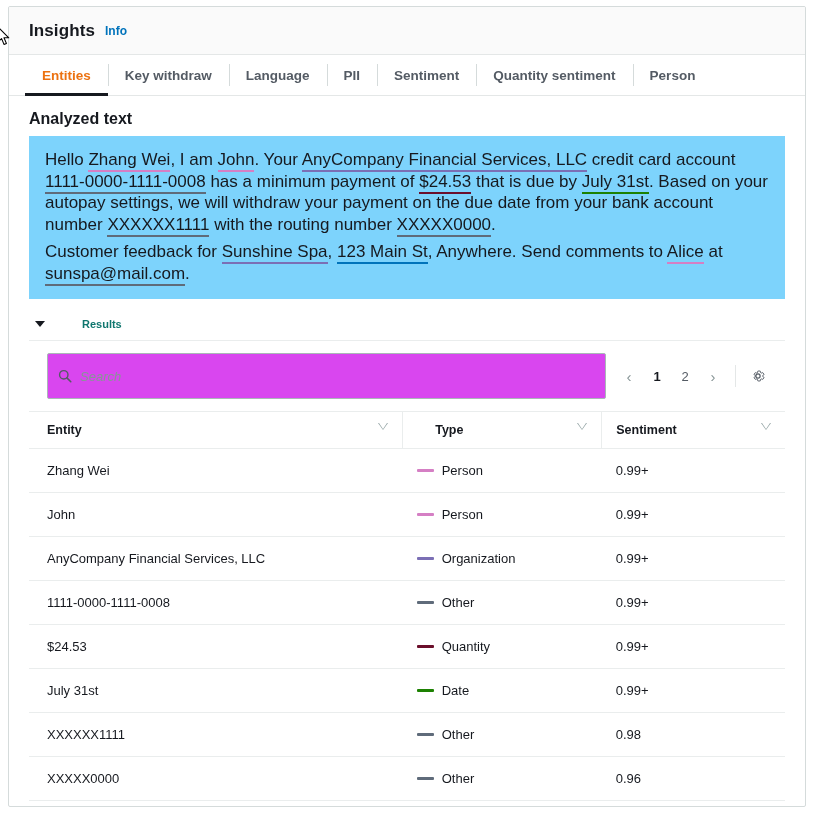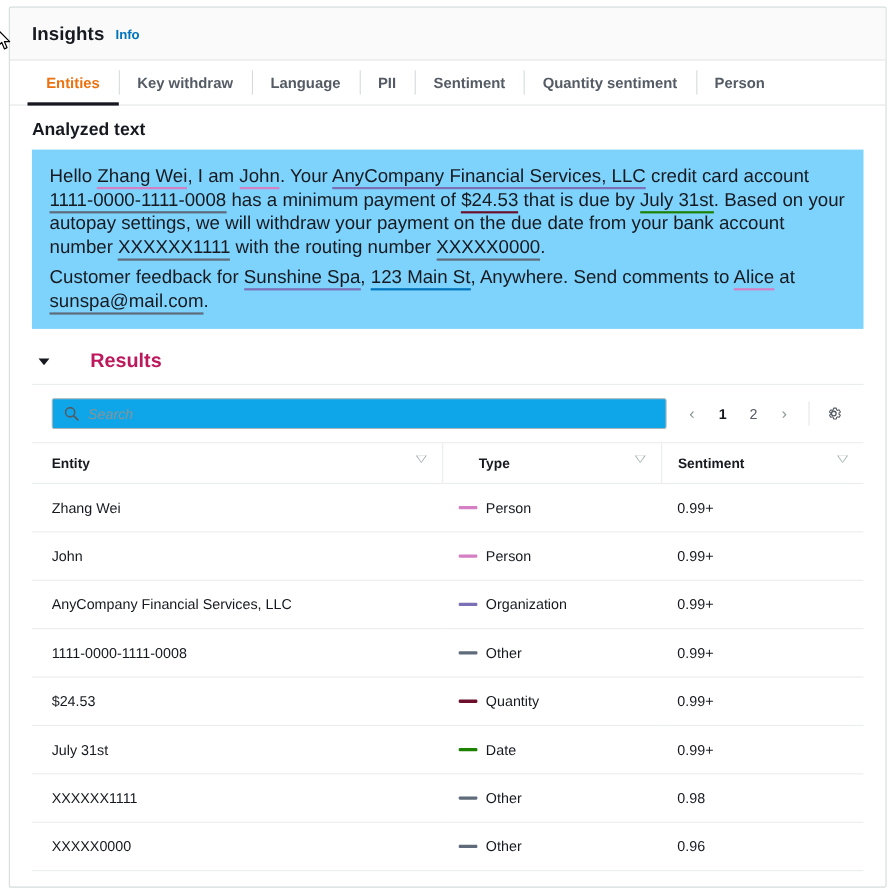--- a/index.html
+++ b/index.html
@@ -103,36 +103,36 @@
     margin: 19px 0 10px 6px;
   }
   .caret-down {
     width: 0; height: 0;
     border-left: 5px solid transparent;
     border-right: 5px solid transparent;
     border-top: 6px solid #16191f;
     margin-right: 9px;
     cursor: pointer;
   }
-  .results-title { font-size: 18px; font-weight: bold; color: #be185d; padding-left: 28px; }
+  .results-title { font-size: 11px; font-weight: bold; color: #0f766e; padding-left: 28px; }
 
   .table-wrap { border-top: 1px solid #eaeded; }
 
   .toolbar {
     display: flex; align-items: center;
     padding: 12px 14px 12px 18px;
     gap: 10px;
   }
   .search-box {
     flex: 1;
     display: flex; align-items: center;
-    height: 28px;
+    height: 46px;
     border: 1px solid #aab7b8;
     border-radius: 2px;
-    background: #0ea5e9;
+    background: #d946ef;
     padding: 0 10px;
     max-width: 580px;
   }
   .search-box svg { flex: 0 0 auto; }
   .search-box input {
     border: 0; outline: 0;
     flex: 1;
     margin-left: 8px;
     font-size: 13px;
     font-family: "Liberation Sans", sans-serif;

